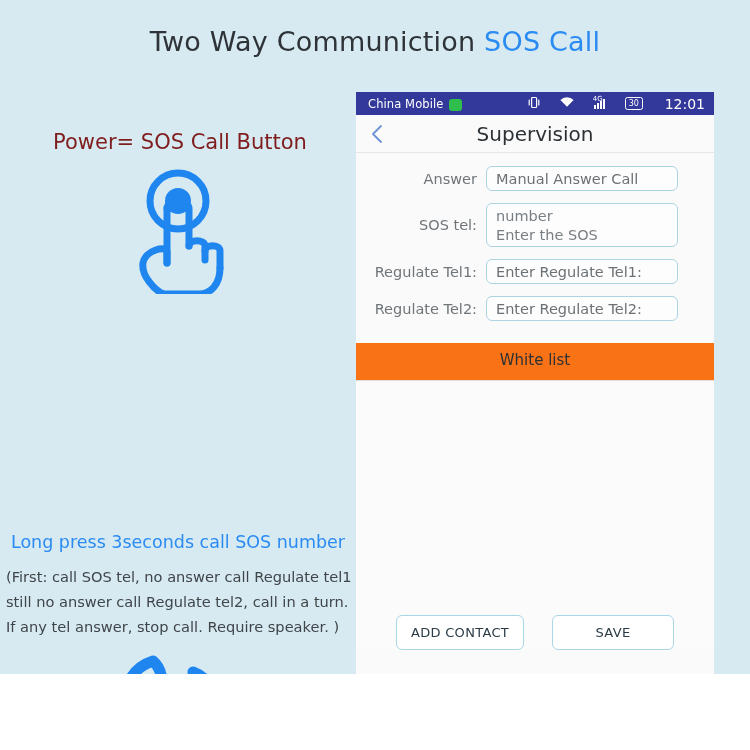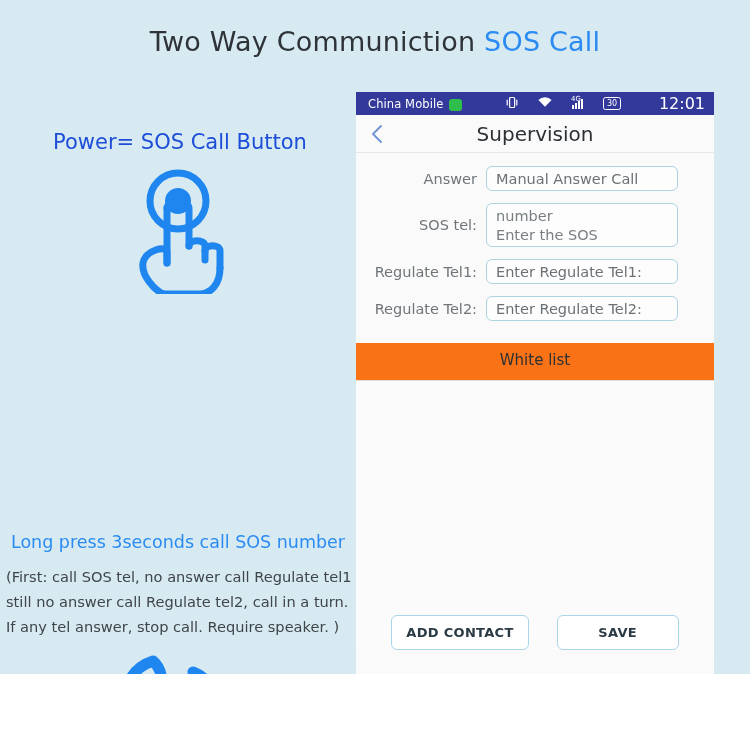--- a/index.html
+++ b/index.html
@@ -37,21 +37,21 @@
   
   #left-col {
     position: absolute;
     left: 0;
     top: 130px;
     width: 356px;
   }
   #power-label {
     text-align: center;
     font-size: 21px;
-    color: #1d4ed8;
+    color: #7f1d1d;
     padding-left: 4px;
   }
   #tap-icon-wrap {
     margin-top: 14px;
     text-align: center;
   }
   #longpress-text {
     position: absolute;
     top: 402px;
     left: 0;
@@ -115,21 +115,21 @@
     gap: 20px;
   }
   .battery {
     border: 1.4px solid #fff;
     border-radius: 2.5px;
     font-size: 8px;
     padding: 0 3px;
     line-height: 11px;
     letter-spacing: -0.2px;
   }
-  #clock { font-size: 16px; margin-left: 18px; }
+  #clock { font-size: 14px; margin-left: 2px; }
 
   #appbar {
     height: 37px;
     background: #fafafa;
     border-bottom: 1px solid #e6e6e6;
     display: flex;
     align-items: center;
     position: relative;
   }
   #back-chevron {
@@ -208,21 +208,21 @@
     gap: 28px;
     padding-top: 6px;
     background: #fbfbfb;
   }
   .action-btn {
     border: 1px solid #a9d6e8;
     border-radius: 6px;
     background: #ffffff;
     color: #2a3b45;
     font-size: 13px;
-    font-weight: bold;
+    font-weight: normal;
     letter-spacing: 0.3px;
     padding: 9px 14px;
     min-width: 92px;
     text-align: center;
   }
   #navbar {
     position: absolute;
     left: 0;
     bottom: 0;
     width: 358px;

